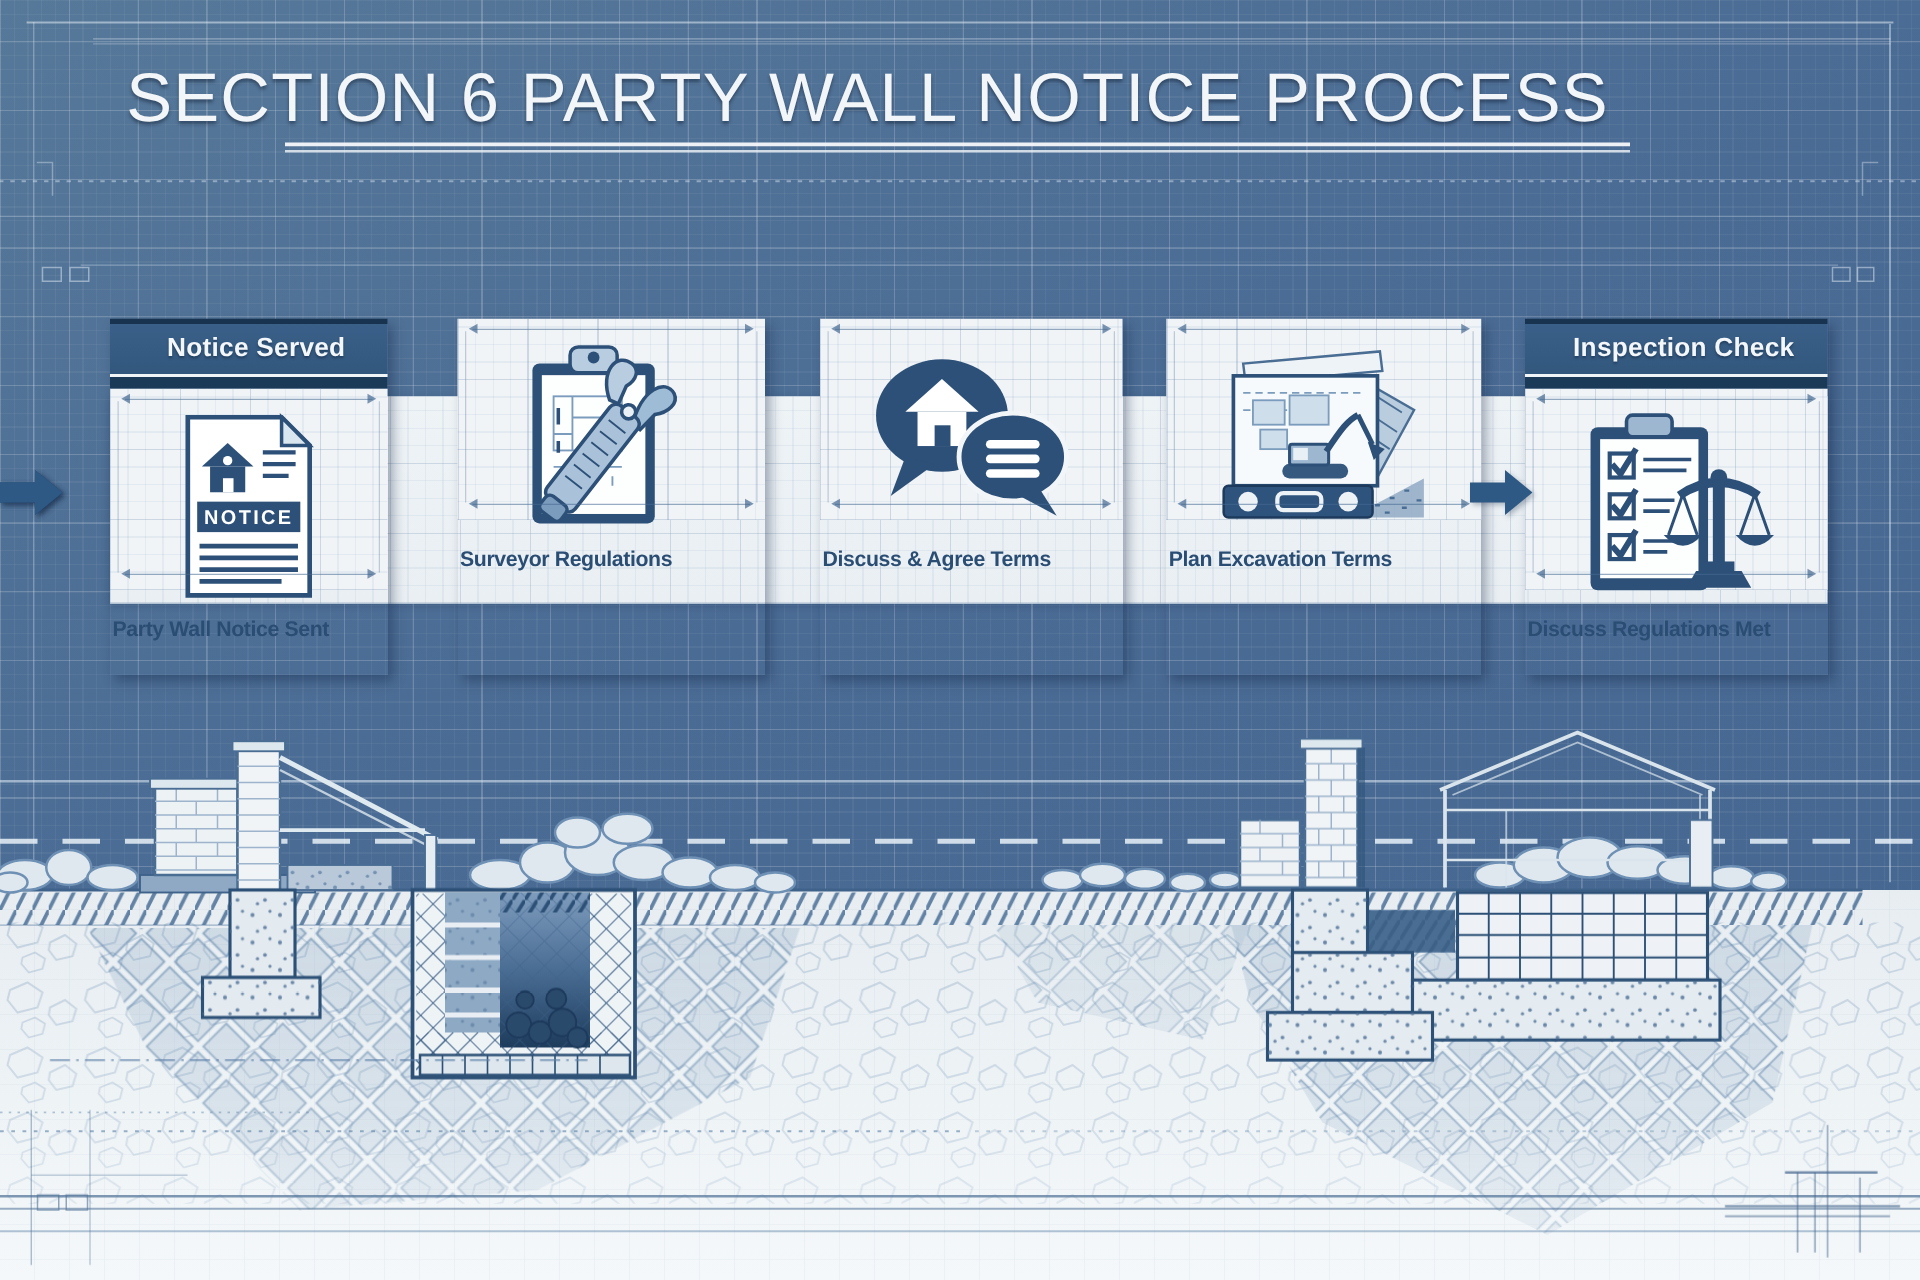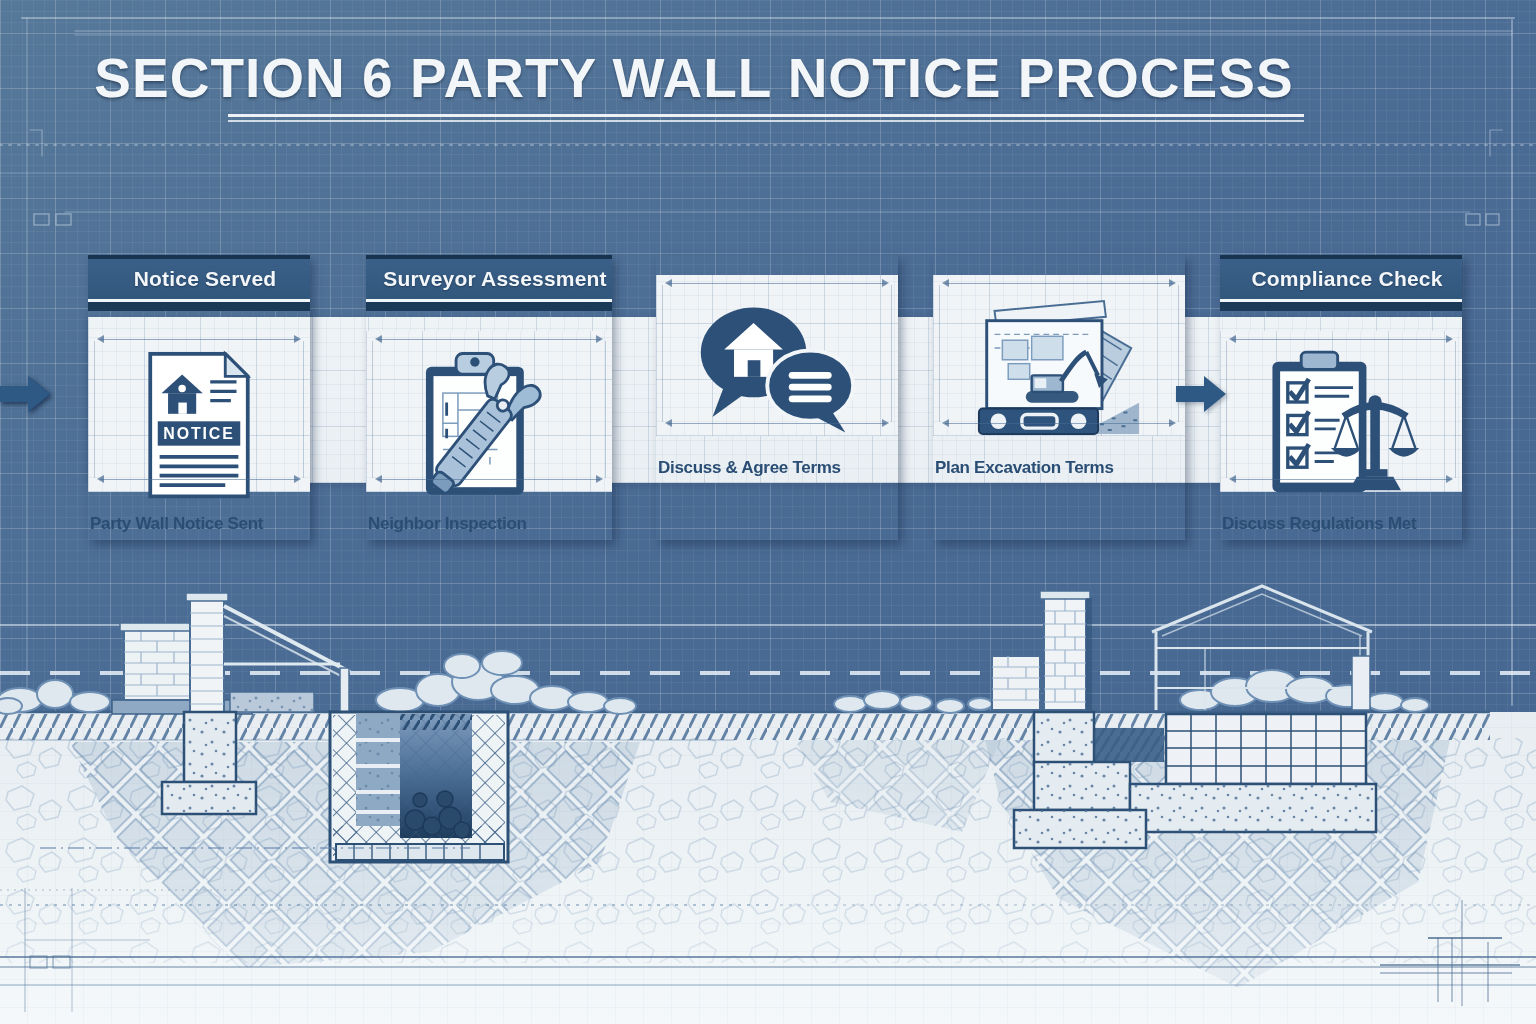--- a/index.html
+++ b/index.html
@@ -10,21 +10,21 @@
     background-image:
       repeating-linear-gradient(0deg, rgba(255,255,255,.15) 0 1px, transparent 1px 55px),
       repeating-linear-gradient(90deg, rgba(255,255,255,.15) 0 1px, transparent 1px 55px),
       repeating-linear-gradient(0deg, rgba(255,255,255,.05) 0 1px, transparent 1px 11px),
       repeating-linear-gradient(90deg, rgba(255,255,255,.05) 0 1px, transparent 1px 11px),
       linear-gradient(155deg,#567899 0%,#4a6b94 45%,#456690 100%);
   }
   #scene{position:absolute;inset:0;z-index:1;}
   
   #title{position:absolute;top:46px;left:0;width:1388px;z-index:4;text-align:center;
-    font-size:55px;font-weight:700;letter-spacing:1px;color:#f3f6f8;
+    font-size:55px;font-weight:400;letter-spacing:1px;color:#f3f6f8;
     text-shadow:0 2px 3px rgba(10,25,45,.45);}
   #title-underline{position:absolute;top:114px;left:228px;width:1076px;z-index:4;}
   #title-underline .u1{height:3px;background:rgba(245,248,250,.95);}
   #title-underline .u2{height:2px;margin-top:3px;background:rgba(240,245,249,.8);}
   
   #band{position:absolute;left:88px;top:317px;width:1374px;height:166px;z-index:2;
     background:
       repeating-linear-gradient(0deg, rgba(110,140,175,.18) 0 1px, transparent 1px 56px),
       repeating-linear-gradient(90deg, rgba(110,140,175,.18) 0 1px, transparent 1px 56px),
       repeating-linear-gradient(0deg, rgba(120,150,185,.10) 0 1px, transparent 1px 14px),
@@ -43,21 +43,21 @@
     background:linear-gradient(180deg,#17334f 0,#17334f 4px,#3a6089 4px,#33587e 42px,#33587e 44px,#f0f5f8 44px,#f0f5f8 47px,#1b3a58 47px,#1b3a58 56px);padding-left:12px;}
   .card-header span{display:block;padding-top:4px;height:40px;line-height:40px;
     text-align:center;color:#f4f7f9;font-weight:700;font-size:21px;letter-spacing:.2px;
     text-shadow:0 1px 2px rgba(5,20,40,.4);white-space:nowrap;}
   .card-body{position:relative;height:161px;
     background:
       repeating-linear-gradient(0deg, rgba(110,140,175,.20) 0 1px, transparent 1px 56px),
       repeating-linear-gradient(90deg, rgba(110,140,175,.20) 0 1px, transparent 1px 56px),
       repeating-linear-gradient(0deg, rgba(120,150,185,.11) 0 1px, transparent 1px 14px),
       repeating-linear-gradient(90deg, rgba(120,150,185,.11) 0 1px, transparent 1px 14px),
-      #f0f4f7; margin-top: 20px;}
+      #f0f4f7;}
   .dim{position:absolute;left:12px;right:12px;height:0;border-top:1.5px solid rgba(70,105,145,.55);}
   .dim.top{top:8px;} .dim.bot{bottom:12px;}
   .dim::before,.dim::after{content:"";position:absolute;top:-5px;width:0;height:0;
     border-top:4px solid transparent;border-bottom:4px solid transparent;}
   .dim::before{left:-3px;border-right:7px solid rgba(70,105,145,.7);}
   .dim::after{right:-3px;border-left:7px solid rgba(70,105,145,.7);}
   .vdim{position:absolute;top:10px;bottom:14px;width:0;border-left:1px solid rgba(70,105,145,.3);}
   .vdim.l{left:6px;} .vdim.r{right:6px;}
   .icon-wrap{position:absolute;top:12px;left:0;right:0;height:166px;
     display:flex;align-items:center;justify-content:center;}
@@ -318,23 +318,20 @@
           <text x="80" y="99" text-anchor="middle" fill="#ffffff" font-size="17" font-weight="bold" letter-spacing="2" font-family="Liberation Sans, sans-serif">NOTICE</text>
           <path d="M38 118h84M38 128h84M38 138h84M38 148h70" stroke="#2d5078" stroke-width="4"></path>
         </svg>
       </div>
       <div class="caption">Party Wall Notice Sent</div>
       <div class="dim bot"></div>
     </div>
   </section>
 
   <section class="card">
-    <header class="card-header">
-      <span>Surveyor Assessment</span>
-    </header>
     <div class="card-body">
       <div class="dim top"></div>
       <div class="vdim l"></div>
         <div class="vdim r"></div>
       <div class="icon-wrap">
         <svg width="160" height="160" viewBox="0 0 170 170">
           <rect x="18" y="22" width="104" height="136" rx="6" fill="#2d5078"></rect>
           <rect x="26" y="32" width="88" height="118" fill="#fdfefe"></rect>
           <rect x="50" y="8" width="40" height="22" rx="7" fill="#b8cde0" stroke="#2d5078" stroke-width="3"></rect>
           <circle cx="70" cy="17" r="5" fill="#2d5078"></circle>
@@ -348,21 +345,21 @@
           <g transform="translate(92,52) rotate(38)">
             <path d="M-6 6 C-28 -8 -26 -30 -10 -30 C-2 -30 2 -22 -2 -12 L2 4 Z" fill="#b8cde0" stroke="#2d5078" stroke-width="3"></path>
             <path d="M22 10 C10 -18 20 -38 34 -32 C42 -28 40 -16 32 -8 L30 10 Z" fill="#9fbcd6" stroke="#2d5078" stroke-width="3"></path>
             <rect x="-2" y="4" width="30" height="100" rx="7" fill="#a9c2d9" stroke="#2d5078" stroke-width="3"></rect>
             <path d="M4 20h18M4 32h18M4 44h18M4 56h18M4 68h18M4 80h18" stroke="#2d5078" stroke-width="1.6"></path>
             <rect x="2" y="100" width="22" height="16" rx="5" fill="#7c9cbd" stroke="#2d5078" stroke-width="3"></rect>
             <circle cx="13" cy="4" r="6" fill="#e8eff5" stroke="#2d5078" stroke-width="3"></circle>
           </g>
         </svg>
       </div>
-      <div class="caption">Neighbor Inspection</div>
+      <div class="caption">Surveyor Regulations</div>
       <div class="dim bot"></div>
     </div>
   </section>
 
   <section class="card">
     <div class="card-body">
       <div class="dim top"></div>
       <div class="vdim l"></div>
         <div class="vdim r"></div>
       <div class="icon-wrap">
@@ -421,21 +418,21 @@
           <circle cx="106" cy="131" r="8" fill="#ecf2f6"></circle>
         </svg>
       </div>
       <div class="caption">Plan Excavation Terms</div>
       <div class="dim bot"></div>
     </div>
   </section>
 
   <section class="card">
     <header class="card-header">
-      <span>Compliance Check</span>
+      <span>Inspection Check</span>
     </header>
     <div class="card-body">
       <div class="dim top"></div>
       <div class="vdim l"></div>
         <div class="vdim r"></div>
       <div class="icon-wrap">
         <svg width="165" height="158" viewBox="0 0 172 162">
           <rect x="14" y="14" width="98" height="136" rx="6" fill="#2d5078"></rect>
           <rect x="22" y="24" width="82" height="116" fill="#fdfefe"></rect>
           <rect x="44" y="4" width="38" height="18" rx="5" fill="#9db7d1" stroke="#2d5078" stroke-width="3"></rect>

